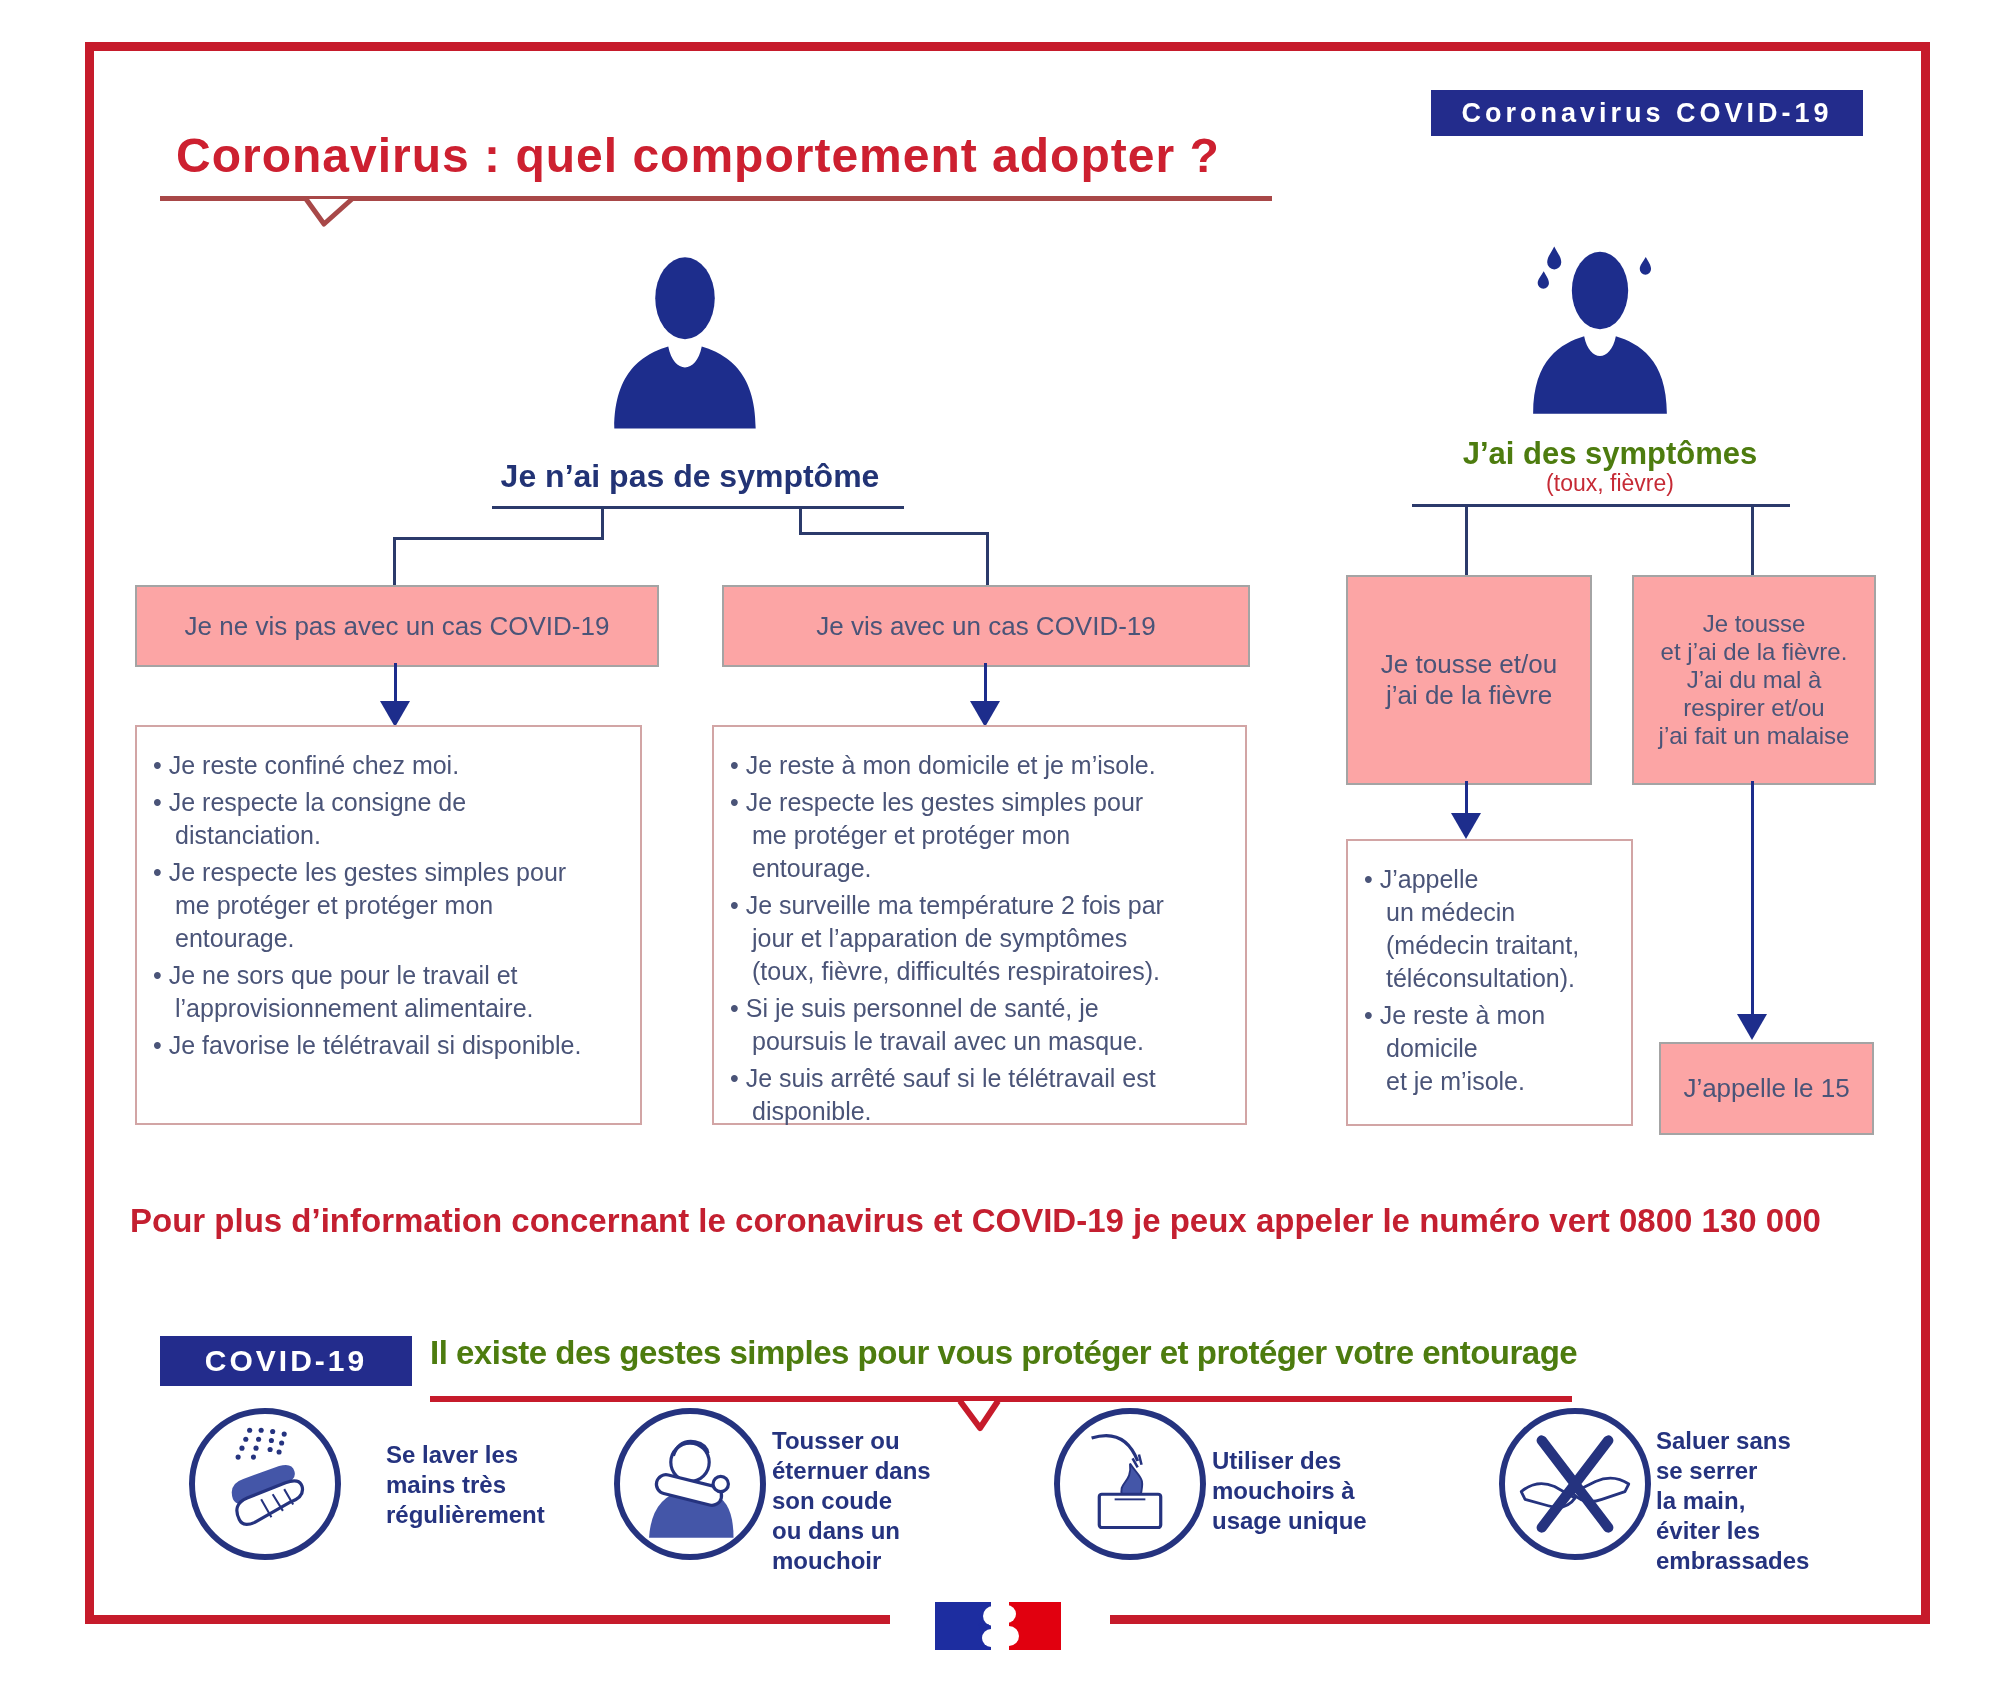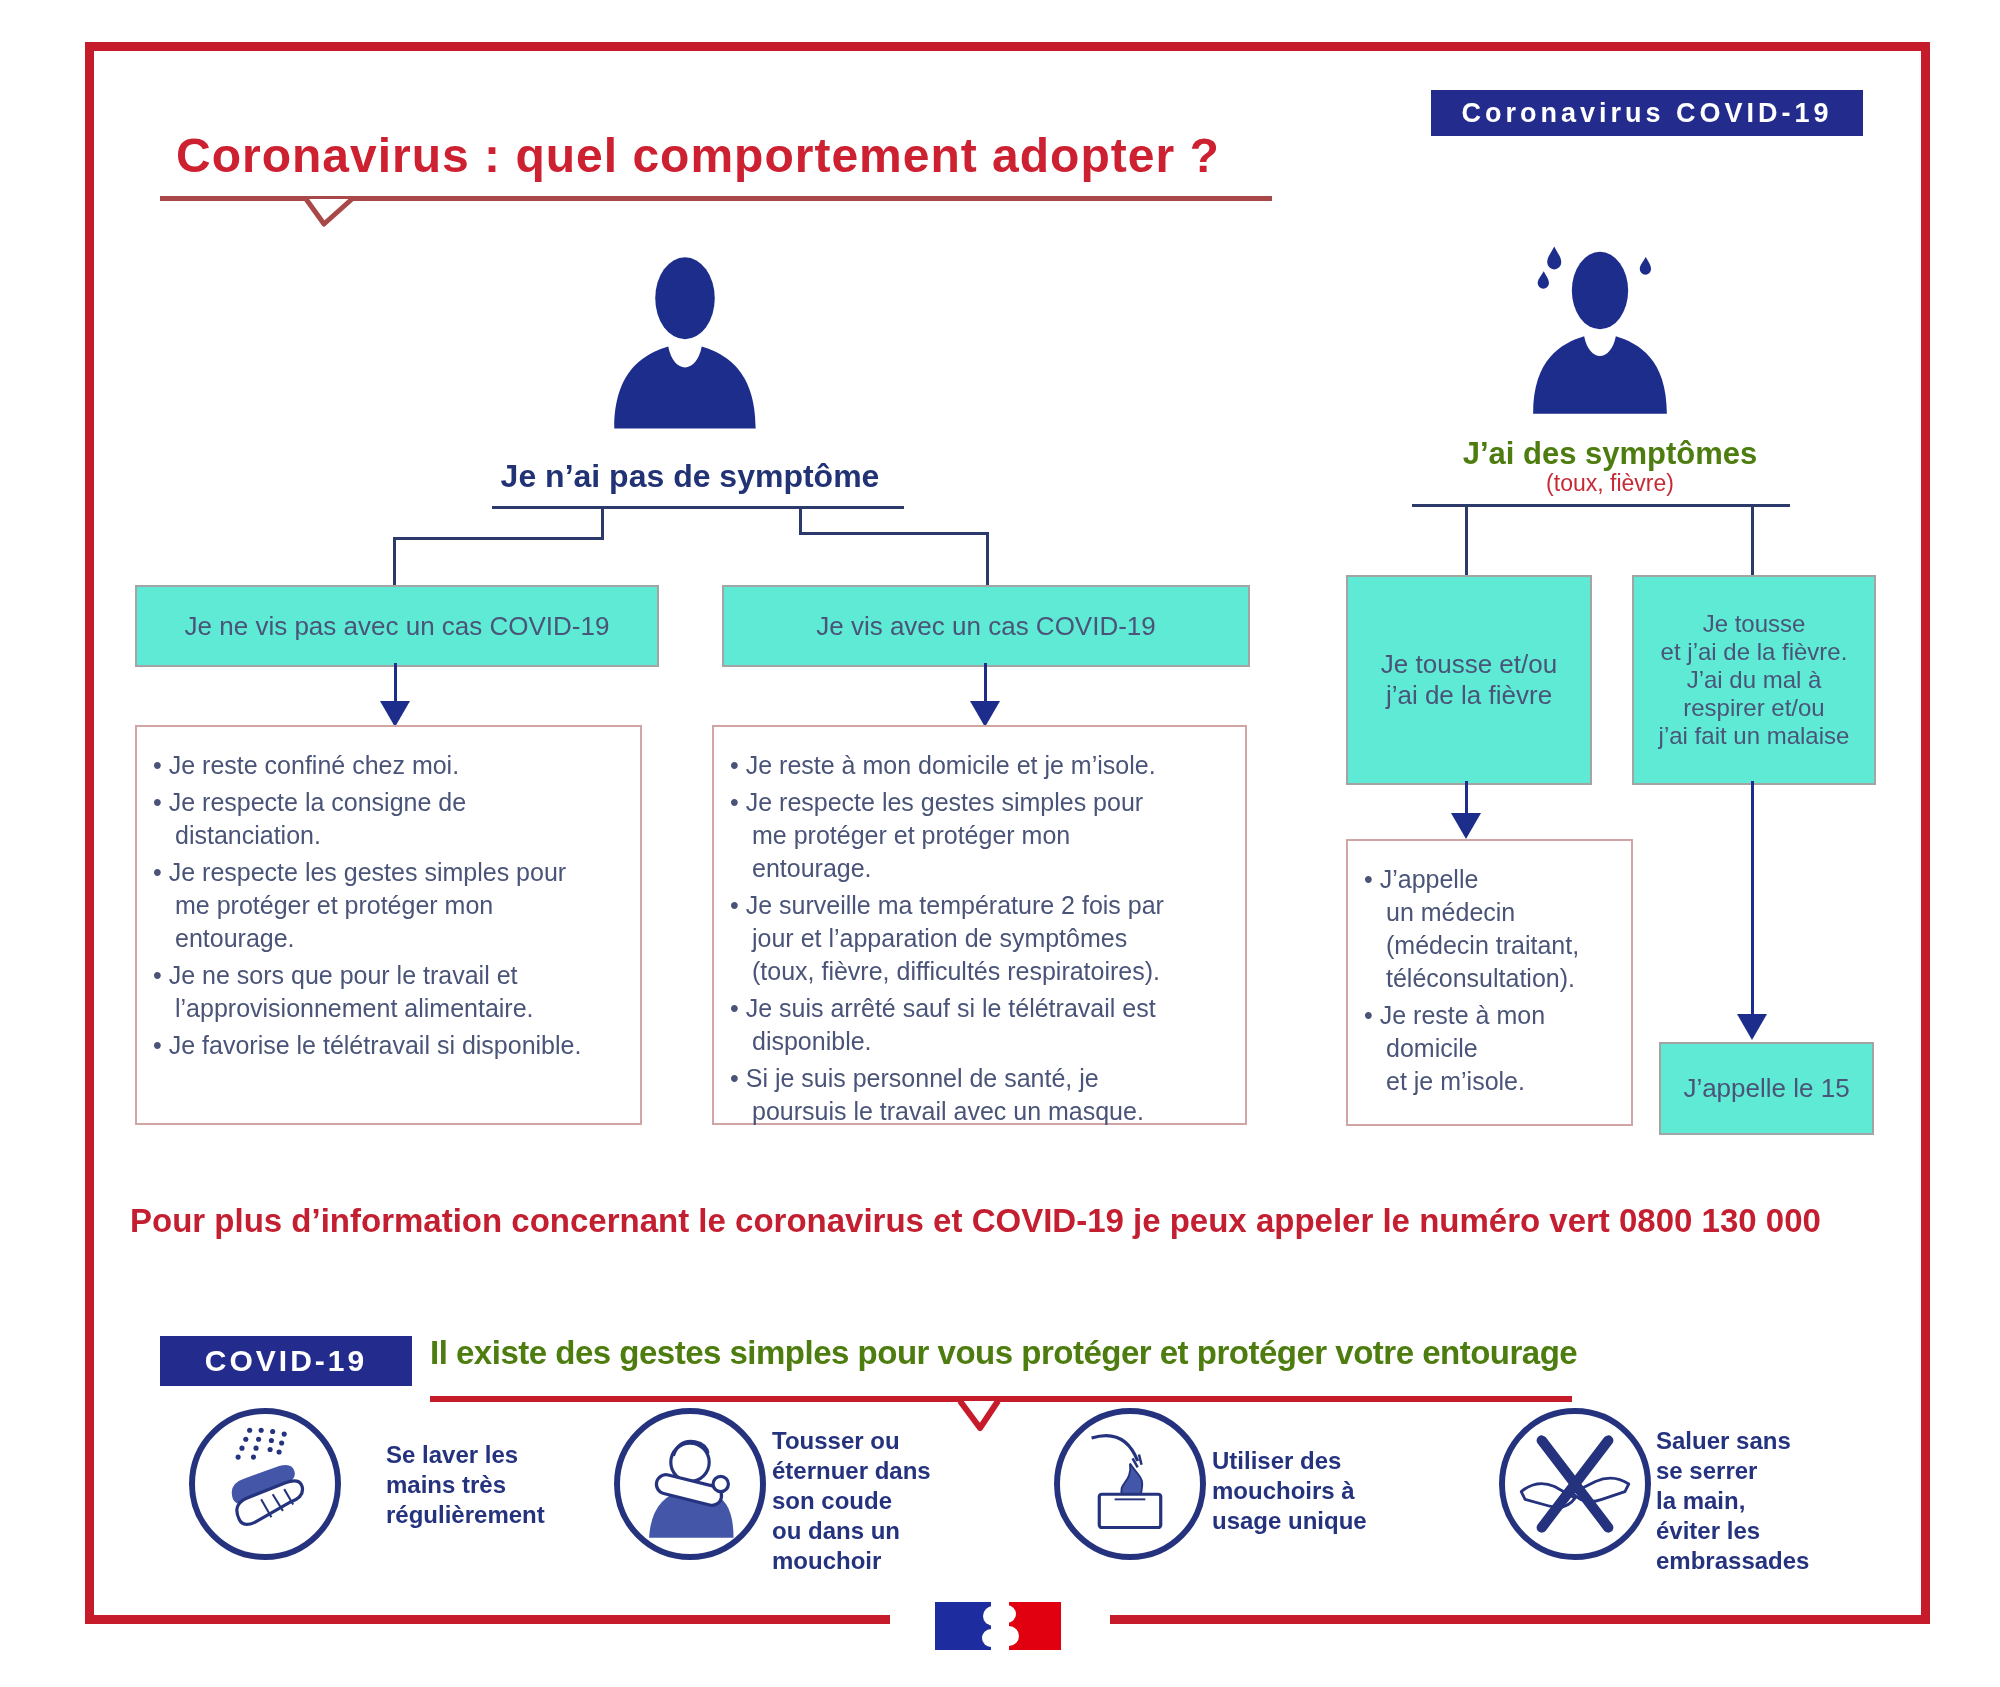--- a/index.html
+++ b/index.html
@@ -6,21 +6,21 @@
   .canvas{position:relative;width:2000px;height:1687px;background:#fff;
           font-family:"Liberation Sans",sans-serif;overflow:hidden;}
   .abs{position:absolute;}
   .frame{left:85px;top:42px;width:1827px;height:1564px;border:9px solid #c61b2b;background:#fff;}
   .badge-top{left:1431px;top:90px;width:432px;height:46px;background:#232c8c;color:#fff;
              font-size:27px;font-weight:bold;letter-spacing:4px;display:flex;align-items:center;justify-content:center;}
   .title{left:176px;top:128px;font-size:48px;font-weight:bold;color:#cd2030;letter-spacing:1px;white-space:nowrap;}
   .rule{background:#a84848;}
   .rule2{background:#c61b2b;}
   .navy-line{background:#2b3a6b;}
-  .case-box{border:2px solid #a4a4a4;background:#5eead4;display:flex;align-items:center;justify-content:center;
+  .case-box{border:2px solid #a4a4a4;background:#fca5a5;display:flex;align-items:center;justify-content:center;
             color:#4a5478;font-size:26px;text-align:center;}
   .advice-box{border:2px solid #d2a5a5;background:#fff;color:#4a5478;font-size:25px;line-height:33px;
               padding:22px 16px;box-sizing:border-box;}
   .advice-box .li{padding-left:22px;text-indent:-22px;margin-bottom:4px;white-space:pre-line;}
   .branch-label{font-weight:bold;text-align:center;color:#223375;font-size:32px;}
   .branch-label-red{font-weight:bold;text-align:center;color:#4d7c0f;font-size:31px;}
   .sub-red{font-weight:normal;text-align:center;color:#c62a35;font-size:23px;}
   .arrow-line{background:#1d2d8c;}
   .arrow-head{width:0;height:0;border-left:15px solid transparent;border-right:15px solid transparent;
               border-top:26px solid #1d2d8c;}
@@ -89,24 +89,24 @@
     <div class="li">• <span class="pre">Je favorise le télétravail si disponible.</span></div>
   </div>
   <div class="abs advice-box" style="left:712px;top:725px;width:535px;height:400px;">
     <div class="li">• <span class="pre">Je reste à mon domicile et je m’isole.</span></div>
     <div class="li">• <span class="pre">Je respecte les gestes simples pour
 me protéger et protéger mon
 entourage.</span></div>
     <div class="li">• <span class="pre">Je surveille ma température 2 fois par
 jour et l’apparation de symptômes
 (toux, fièvre, difficultés respiratoires).</span></div>
+    <div class="li">• <span class="pre">Si je suis personnel de santé, je
+poursuis le travail avec un masque.</span></div>
     <div class="li">• <span class="pre">Je suis arrêté sauf si le télétravail est
 disponible.</span></div>
-    <div class="li">• <span class="pre">Si je suis personnel de santé, je
-poursuis le travail avec un masque.</span></div>
   </div>
 
   <svg class="abs" style="left:1512px;top:238px;" width="176" height="186" viewBox="0 0 100 100">
     <ellipse cx="50" cy="27" rx="16" ry="22" fill="#1d2d8c"></ellipse>
     <path d="M12,97 C12,66 28,57 41,53 C44,68 56,68 59,53 C72,57 88,66 88,97 Z" fill="#1d2d8c"></path>
     <path d="M24,2 c2,4 4,6 4,9 a4,4 0 1 1 -8,0 c0,-3 2,-5 4,-9 Z" fill="#1d2d8c"></path>
     <path d="M18,16 c1.6,3 3,4.5 3,6.8 a3.2,3.2 0 1 1 -6.4,0 c0,-2.3 1.8,-3.8 3.4,-6.8 Z" fill="#1d2d8c"></path>
     <path d="M76,8 c1.6,3 3,4.5 3,6.8 a3.2,3.2 0 1 1 -6.4,0 c0,-2.3 1.8,-3.8 3.4,-6.8 Z" fill="#1d2d8c"></path>
   </svg>
   <div class="abs branch-label-red" style="left:1430px;top:436px;width:360px;">J’ai des symptômes</div>

